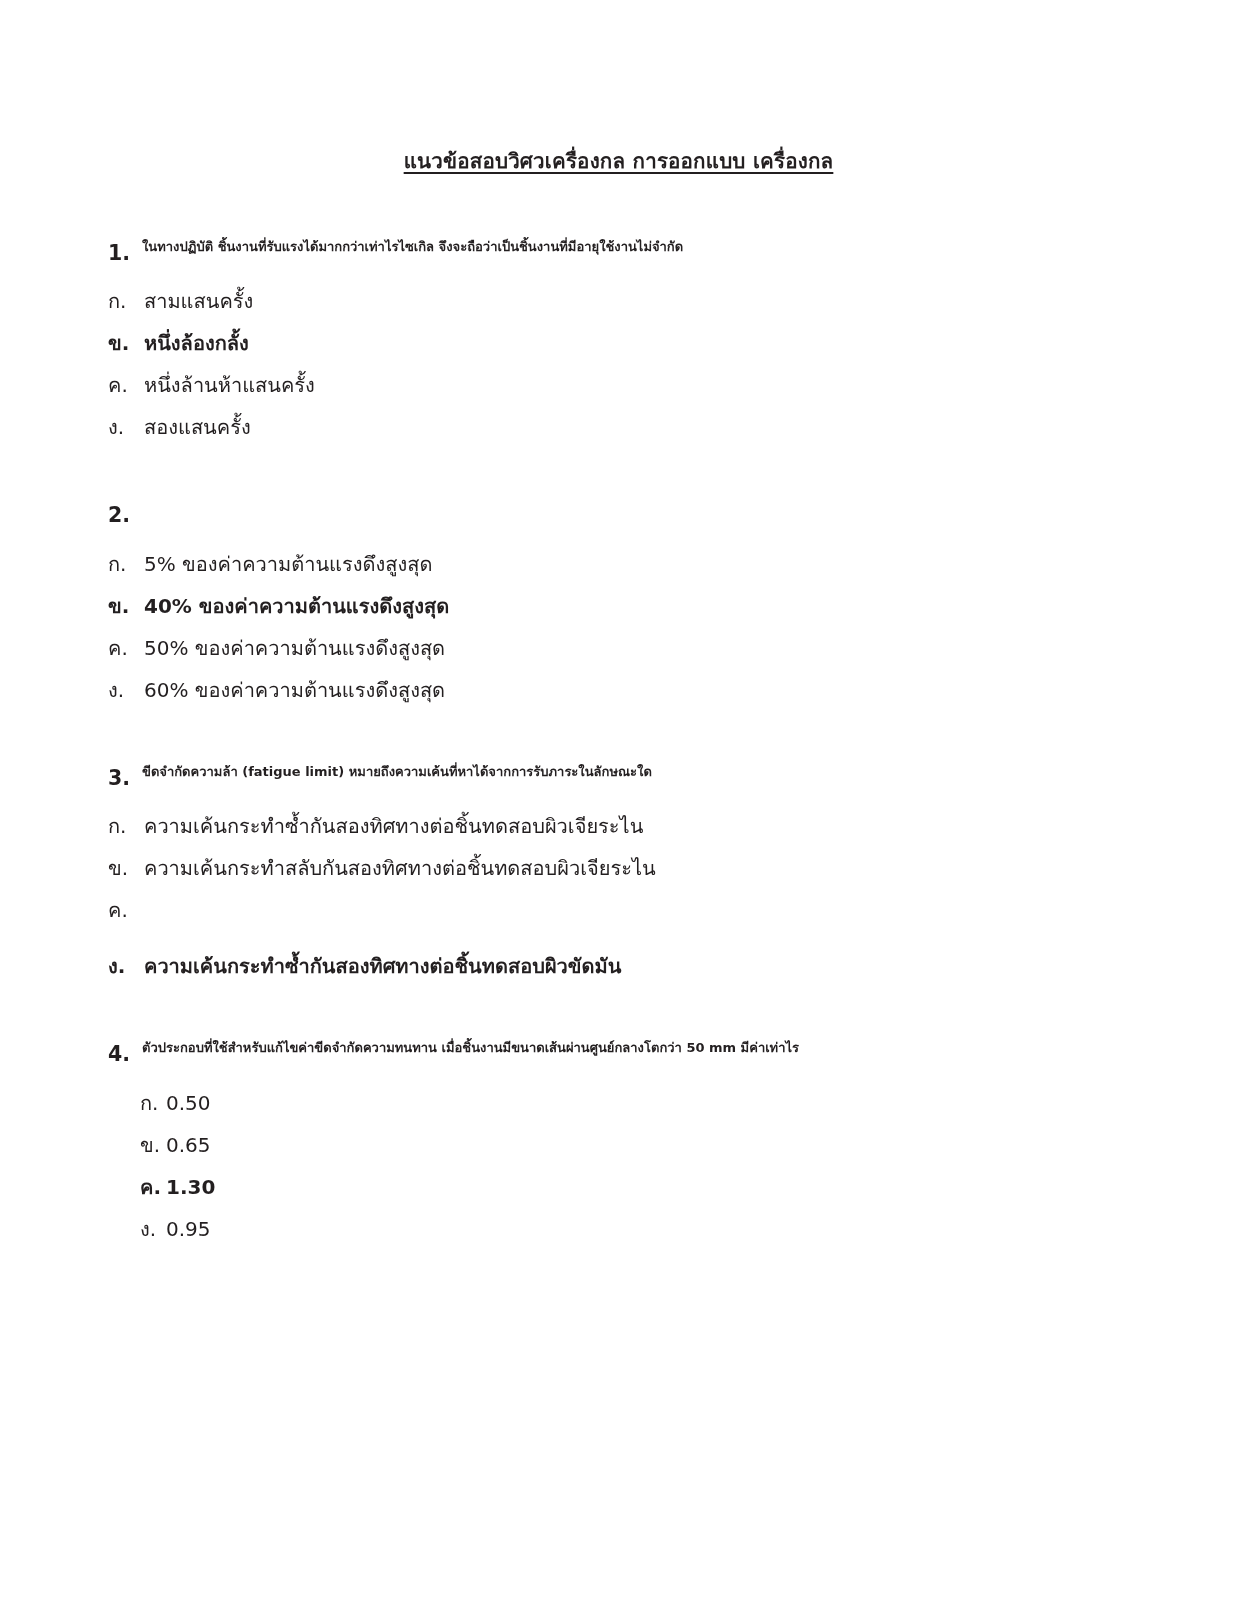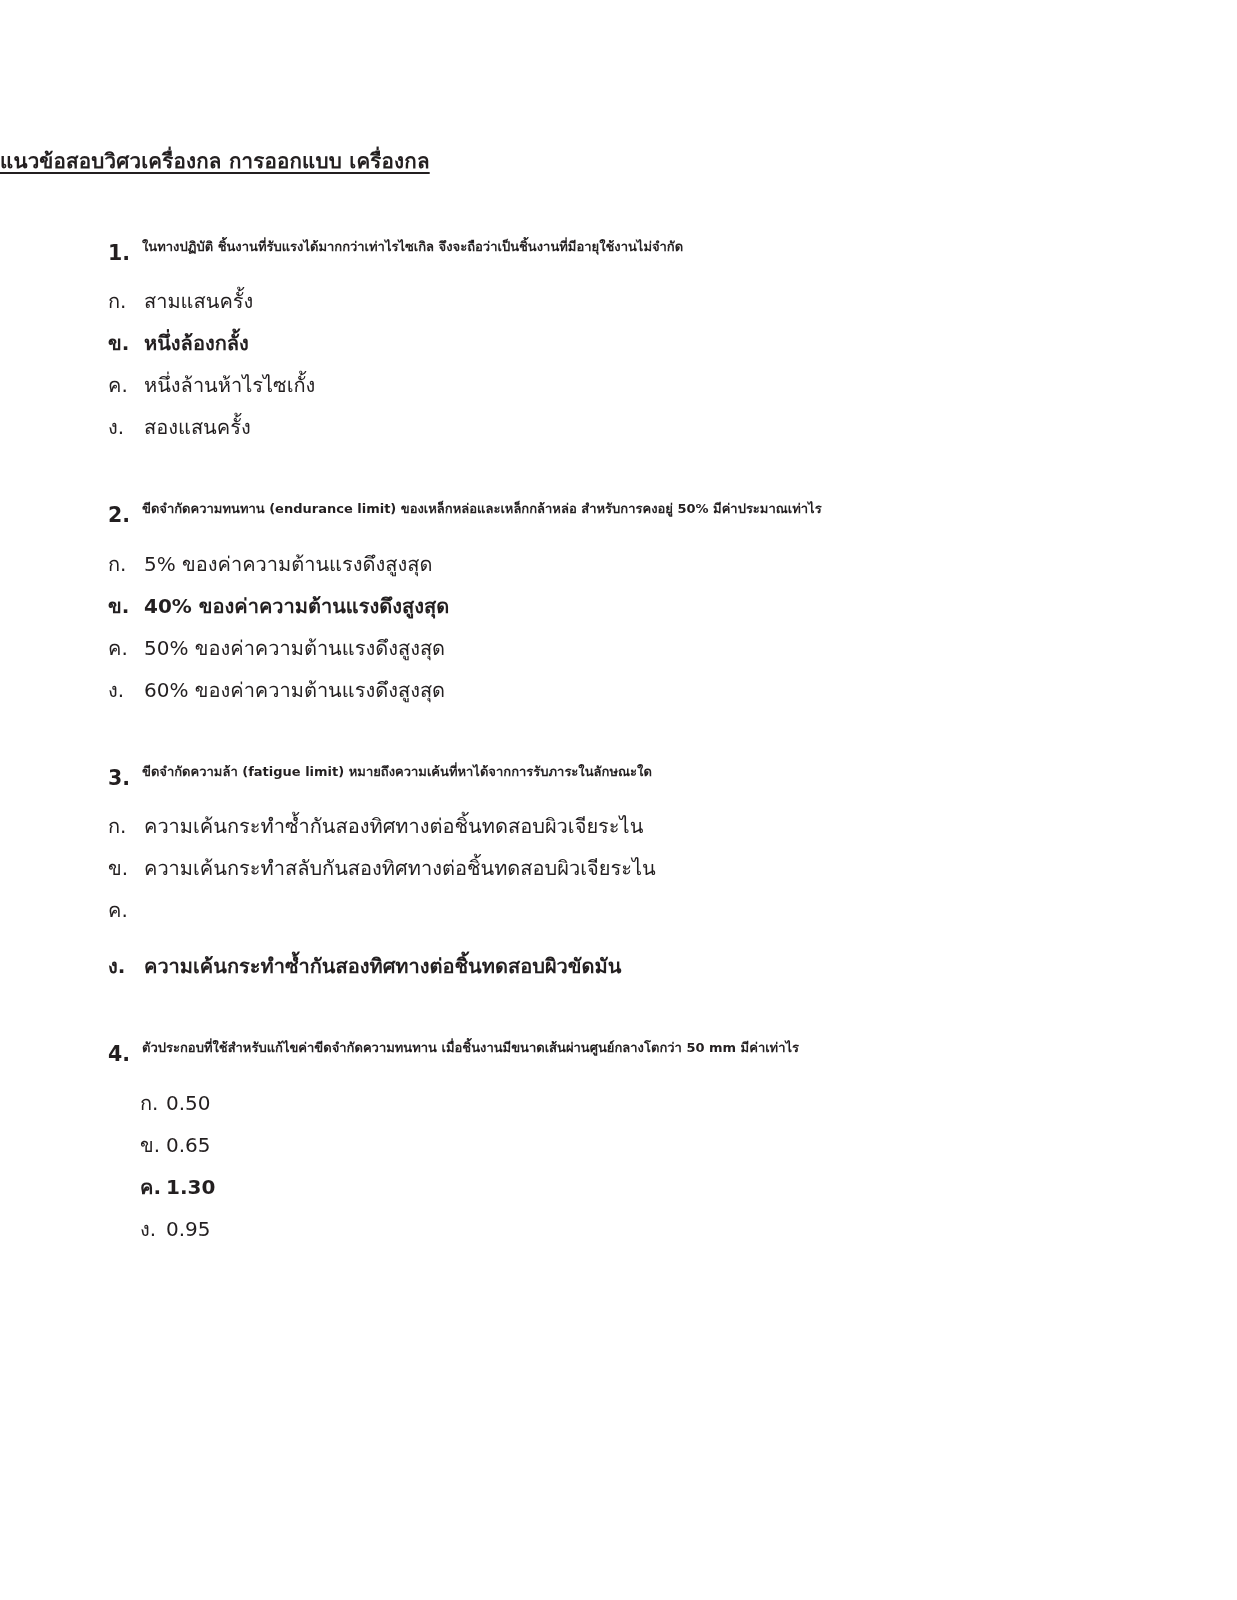--- a/index.html
+++ b/index.html
@@ -19,20 +19,21 @@
     position: relative;
     width: 1237px;
     height: 1600px;
     box-sizing: border-box;
     padding: 0;
     overflow: hidden;
   }
 
   
   .doc-title {
+    text-align: center;
     font-size: 20.5px;
     font-weight: bold;
     letter-spacing: 0.2px;
     margin: 0;
     padding-top: 148px;
     line-height: 1.3;
   }
   .doc-title .underline-span {
     text-decoration: underline;
     text-underline-offset: 4px;
@@ -126,33 +127,32 @@
       <li class="choice">
         <span class="ch-letter">ก.</span>
         <span class="ch-text">สามแสนครั้ง</span>
       </li>
       <li class="choice is-answer">
         <span class="ch-letter">ข.</span>
         <span class="ch-text">หนึ่งล้องกลั้ง</span>
       </li>
       <li class="choice">
         <span class="ch-letter">ค.</span>
-        <span class="ch-text">หนึ่งล้านห้าไรไซเกั้ง</span>
+        <span class="ch-text">หนึ่งล้านห้าแสนครั้ง</span>
       </li>
       <li class="choice">
         <span class="ch-letter">ง.</span>
         <span class="ch-text">สองแสนครั้ง</span>
       </li>
     </ul>
   </section>
 
   <section class="q-block q2">
     <div class="q-row">
       <div class="q-num">2.</div>
-      <div class="q-text">ขีดจำกัดความทนทาน (endurance limit) ของเหล็กหล่อและเหล็กกล้าหล่อ สำหรับการคงอยู่ 50% มีค่าประมาณเท่าไร</div>
     </div>
     <ul class="choices">
       <li class="choice">
         <span class="ch-letter">ก.</span>
         <span class="ch-text">5% ของค่าความต้านแรงดึงสูงสุด</span>
       </li>
       <li class="choice is-answer">
         <span class="ch-letter">ข.</span>
         <span class="ch-text">40% ของค่าความต้านแรงดึงสูงสุด</span>
       </li>

